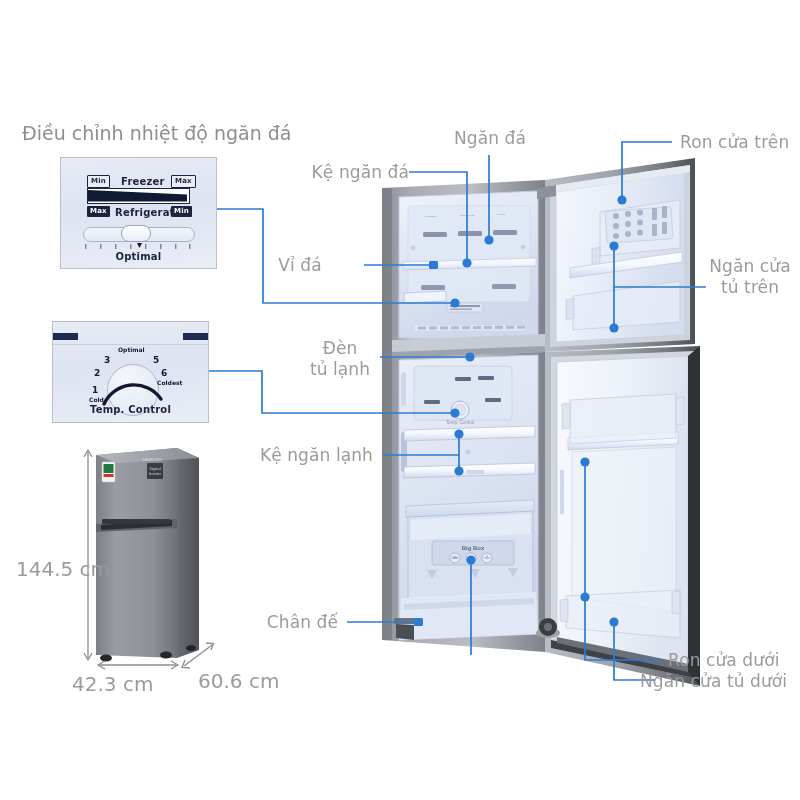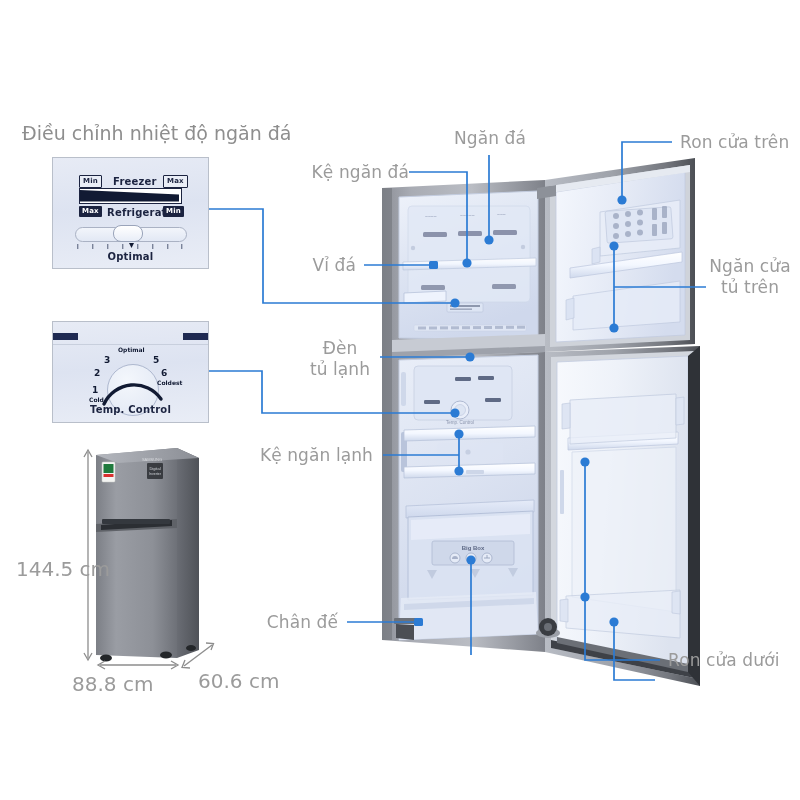--- a/index.html
+++ b/index.html
@@ -311,39 +311,40 @@
       <circle cx="614" cy="622" r="4.6"></circle>
     </g>
   </svg>
 
   <div class="lbl r" style="left:226px;top:162px;width:183px;">Kệ ngăn đá</div>
 
   <div class="lbl c" style="left:430px;top:128px;width:120px;">Ngăn đá</div>
 
   <div class="lbl" style="left:680px;top:132px;">Ron cửa trên</div>
 
-  <div class="lbl r" style="left:244px;top:255px;width:112px;">Vỉ đá</div>
+  <div class="lbl r" style="left:244px;top:255px;width:112px;text-align:center;">Vỉ đá</div>
 
   <div class="lbl c" style="left:700px;top:256px;width:100px;">Ngăn cửa
 tủ trên</div>
 
   <div class="lbl r" style="left:190px;top:445px;width:183px;">Kệ ngăn lạnh</div>
 
   <div class="lbl c" style="left:300px;top:338px;width:80px;">Đèn
 tủ lạnh</div>
 
   <div class="lbl r" style="left:230px;top:612px;width:108px;">Chân đế</div>
 
 
   <div class="lbl" style="left:668px;top:650px;">Ron cửa dưới</div>
 
+  <div class="lbl" style="left:640px;top:671px;">Ngăn cửa tủ dưới</div>
 
   <div class="panel-title" style="left:22px;top:122px;">Điều chỉnh nhiệt độ ngăn đá</div>
 
-  <div class="cp" style="left:52px;top:157px;width:155px;height:110px;text-decoration:underline;">
+  <div class="cp" style="left:60px;top:157px;width:155px;height:110px;text-decoration:underline;">
     <div class="inner">
       <div class="badge ghost" style="left:26px;top:17px;">Min</div>
       <div class="cap" style="left:60px;top:18px;">Freezer</div>
       <div class="badge ghost" style="left:110px;top:17px;">Max</div>
 
       <div class="wedgebox" style="left:26px;top:30px;width:101px;height:14px;">
         <svg width="101" height="14" viewBox="0 0 101 14" style="display:block">
           <polygon points="0,1 99,5.5 99,12.5 0,12.5" fill="#111a33"></polygon>
         </svg>
       </div>
@@ -452,16 +453,16 @@
     </g>
 
     <g stroke="#8d8d8d" stroke-width="1.3" fill="none">
       <path d="M184,666 L212,645"></path>
       <path d="M185,660 L182,667.5 L190,668"></path>
       <path d="M206,643 L213.5,643.5 L211,650"></path>
     </g>
   </svg>
 
   <div class="dim" style="left:8px;top:557px;margin-left:8px;">144.5 cm</div>
-  <div class="dim" style="left:72px;top:672px;">88.8 cm</div>
+  <div class="dim" style="left:72px;top:672px;">42.3 cm</div>
   <div class="dim" style="left:198px;top:651px;margin-top:18px;">60.6 cm</div>
 
 </div>
 
 </body></html>

